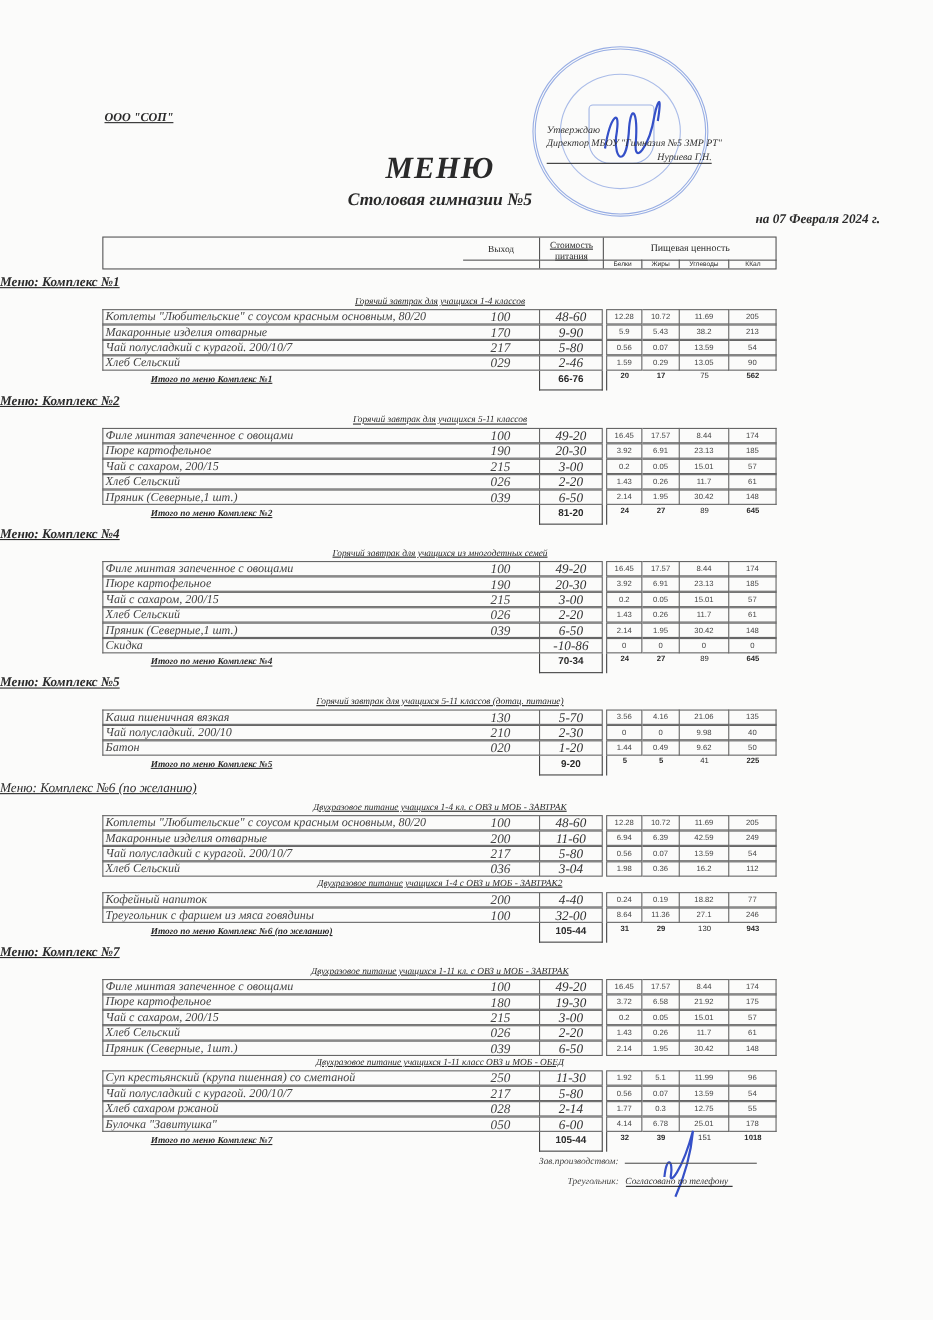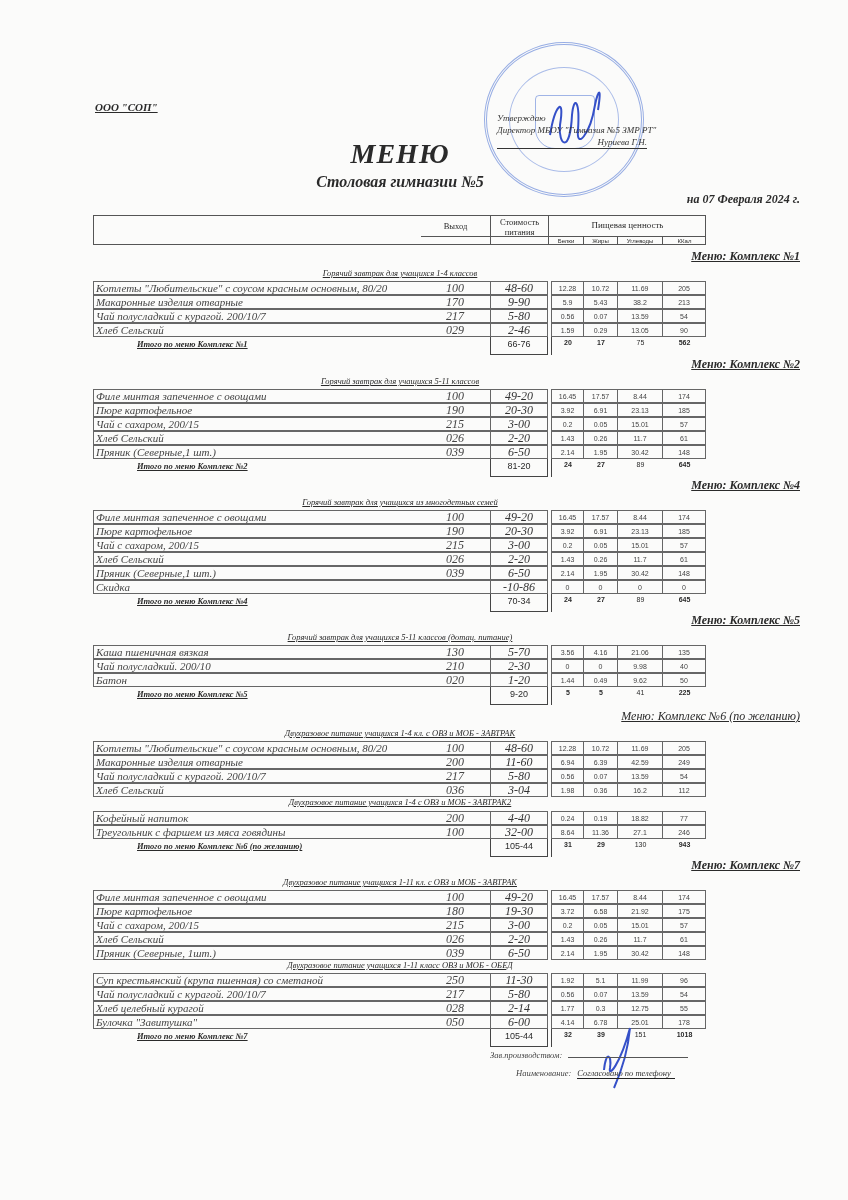--- a/index.html
+++ b/index.html
@@ -18,43 +18,43 @@
   .sig { left: 540px; top: 75px; }
   .title { left: 0; width: 800px; top: 138px; text-align: center; font-size: 28px; font-weight: bold; font-style: italic; letter-spacing: 1px; }
   .subtitle { left: 0; width: 800px; top: 173px; text-align: center; font-size: 16px; font-weight: bold; font-style: italic; }
   .date { left: 0; width: 800px; top: 192px; text-align: right; font-size: 12px; font-weight: bold; font-style: italic; }
 
   .hdr { left: 93px; top: 215px; width: 613px; height: 30px; border: 1px solid #555; box-sizing: border-box; font-size: 8.5px; }
   .hdr div { position: absolute; box-sizing: border-box; text-align: center; }
   .hdr .c-name { left: 0; top: 0; width: 327px; height: 28px; border-right: 1px solid #555; line-height: 28px; padding-top: 2px; }
   .hdr .c-out { left: 327px; top: 0; width: 70px; height: 20px; border-right: 1px solid #555; line-height: 20px; }
   .hdr .c-cost { left: 397px; top: 0; width: 58px; height: 20px; border-right: 1px solid #555; line-height: 10px; padding-top: 1px; }
-  .hdr .c-cost span { }
+  .hdr .c-cost span { text-decoration: underline; }
   .hdr .c-nut { left: 455px; top: 0; width: 157px; height: 20px; line-height: 18px; font-size: 9px; }
   .hdr .sub { top: 20px; height: 8px; font-size: 6px; line-height: 8px; border-right: 1px solid #555; border-top:1px solid #555; font-family: "Liberation Sans", sans-serif; }
 
-  .sec-title { left: 0; width: 800px; text-align: right; font-size: 12px; font-weight: bold; font-style: italic; text-decoration: underline; }
+  .sec-title { left: 0; width: 800px; text-align: left; font-size: 12px; font-weight: bold; font-style: italic; text-decoration: underline; }
   .sec-title.light { font-weight: normal; }
   .sub-title { left: 0; width: 800px; text-align: center; font-size: 8.5px; font-style: italic; text-decoration: underline; }
 
   .row { left: 93px; width: 613px; height: 14px; }
   .row > div { position: absolute; top: 0; height: 14px; box-sizing: border-box; }
   .row .n { left: 0; width: 327px; border: 1px solid #666; border-right: none; font-style: italic; font-size: 11px; line-height: 13px; padding-left: 2px; color: #444; white-space: nowrap; overflow: hidden; }
   .row .o { left: 327px; width: 70px; border-top: 1px solid #666; border-bottom: 1px solid #666; text-align: center; font-style: italic; font-size: 12px; line-height: 13px; color: #444; }
   .row .c { left: 397px; width: 58px; border: 1px solid #666; text-align: center; font-style: italic; font-size: 12px; line-height: 13px; color: #333; }
   .row .v { font-family: "Liberation Sans", sans-serif; font-size: 7px; text-align: center; line-height: 13px; border-top: 1px solid #666; border-bottom: 1px solid #666; border-right: 1px solid #666; color: #444; }
   .row .b { left: 458px; width: 33px; border-left: 1px solid #666; }
   .row .j { left: 491px; width: 34px; }
   .row .u { left: 525px; width: 45px; }
   .row .k { left: 570px; width: 43px; }
 
   .total { left: 93px; width: 613px; height: 16px; }
   .total > div { position: absolute; top: 0; box-sizing: border-box; }
   .total .n { left: 0; font-size: 8.5px; font-style: italic; font-weight: bold; text-decoration: underline; line-height: 14px; margin-left: 44px; }
-  .total .c { left: 397px; width: 58px; height: 18px; border: 1px solid #444; border-top: none; text-align: center; font-family: "Liberation Sans", sans-serif; font-weight: normal; font-size: 9px; line-height: 14px; }
+  .total .c { left: 397px; width: 58px; height: 18px; border: 1px solid #444; border-top: none; text-align: center; font-family: "Liberation Sans", sans-serif; font-weight: bold; font-size: 9px; line-height: 14px; }
   .total .v { font-family: "Liberation Sans", sans-serif; font-weight: bold; font-size: 7px; text-align: center; line-height: 12px; }
   .total .b { left: 458px; width: 33px; border-left: 1px solid #444; height: 18px; }
   .total .j { left: 491px; width: 34px; }
   .total .u { left: 525px; width: 45px; font-weight: normal; }
   .total .k { left: 570px; width: 43px; }
 
   .footer1 { left: 490px; top: 1050px; font-size: 8.5px; font-style: italic; color: #444; }
   .footer1 .blank { display: inline-block; width: 120px; border-bottom: 1px solid #555; margin-left: 6px; }
   .footer2 { left: 516px; top: 1068px; font-size: 8.5px; font-style: italic; color: #444; }
   .footer2 .val { border-bottom: 1.5px solid #222; margin-left: 6px; color: #333; padding-right: 4px; }
@@ -425,21 +425,21 @@
 <div class="abs row" style="top:987px">
     <div class="n">Чай полусладкий с курагой. 200/10/7</div>
     <div class="o">217</div>
     <div class="c">5-80</div>
     <div class="v b">0.56</div>
     <div class="v j">0.07</div>
     <div class="v u">13.59</div>
     <div class="v k">54</div>
   </div>
 <div class="abs row" style="top:1001px">
-    <div class="n">Хлеб  целебный курагой</div>
+    <div class="n">Хлеб  сахаром ржаной</div>
     <div class="o">028</div>
     <div class="c">2-14</div>
     <div class="v b">1.77</div>
     <div class="v j">0.3</div>
     <div class="v u">12.75</div>
     <div class="v k">55</div>
   </div>
 <div class="abs row" style="top:1015px">
     <div class="n">Булочка "Завитушка"</div>
     <div class="o">050</div>
@@ -458,14 +458,14 @@
     <div class="v k">1018</div>
   </div>
 
 <svg class="abs sig2" width="40" height="70" viewBox="0 0 40 70">
   <path d="M4 50 C 6 30, 12 35, 10 48 C 8 58, 20 45, 30 8 M30 8 C 28 30, 22 50, 14 68" fill="none" stroke="#3550c8" stroke-width="2"></path>
 </svg>
 <div class="abs footer1">
   <span>Зав.производством:</span><span class="blank"></span>
 </div>
 <div class="abs footer2">
-  <span>Наименование:</span><span class="val">Согласовано по телефону</span>
+  <span>Треугольник:</span><span class="val">Согласовано по телефону</span>
 </div>
 
 </body></html>

